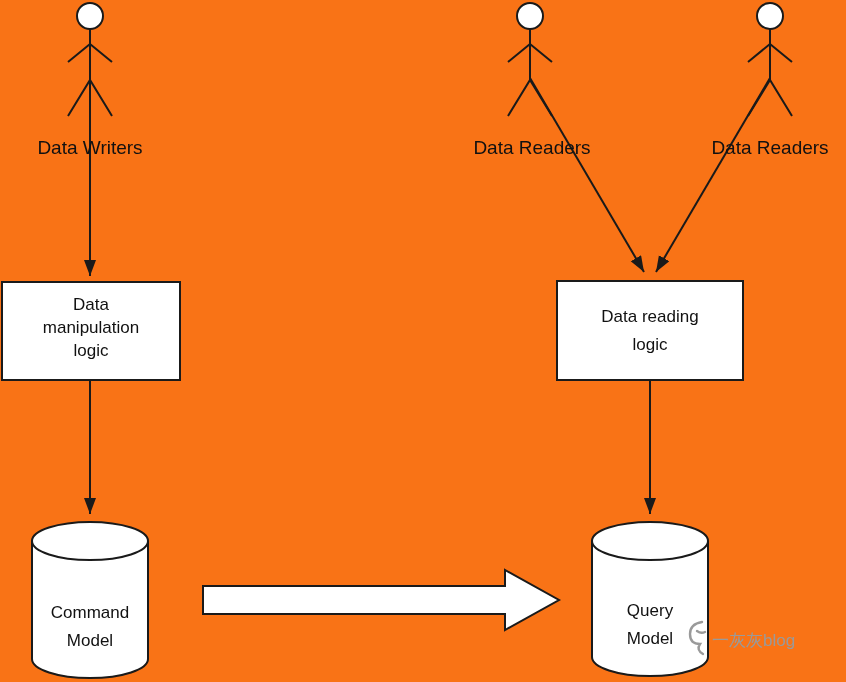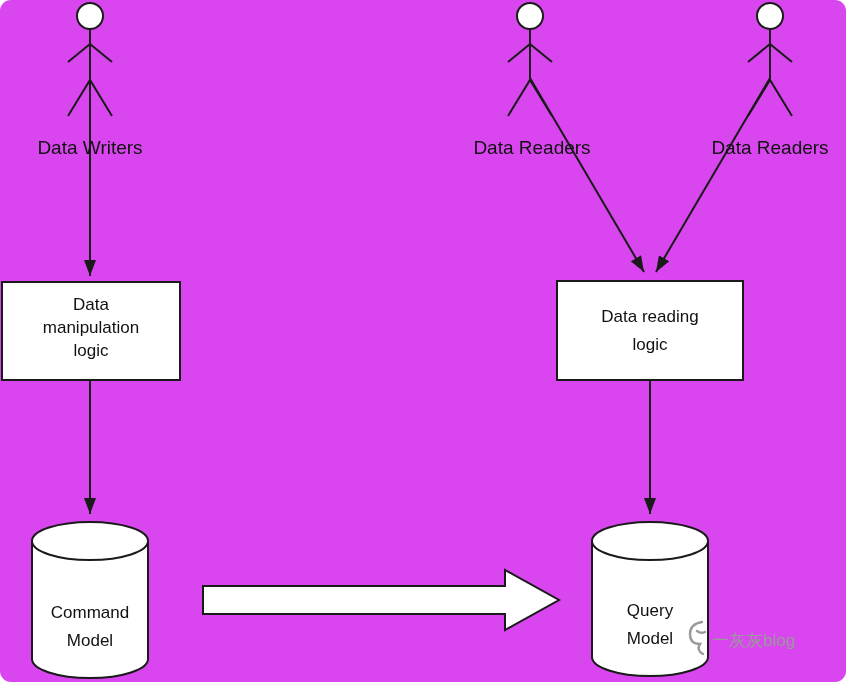--- a/index.html
+++ b/index.html
@@ -4,23 +4,22 @@
 <style>
   html, body {
     margin: 0;
     padding: 0;
     background: #ffffff;
   }
   .canvas {
     position: relative;
     width: 846px;
     height: 682px;
-    background: #d946ef;
+    background: #f97316;
     overflow: hidden;
-    border-radius: 11px;
   }
   svg {
     display: block;
   }
   .shape {
     fill: #ffffff;
     stroke: #1a1a1a;
     stroke-width: 2;
   }
   .stroke-only {

